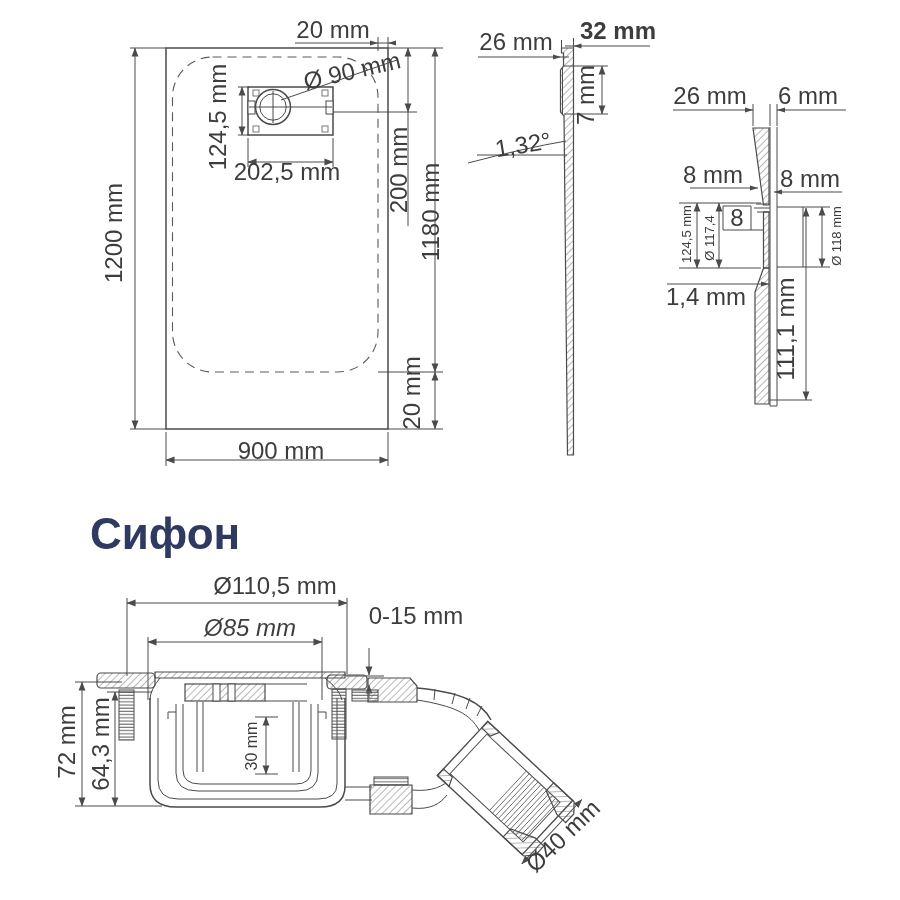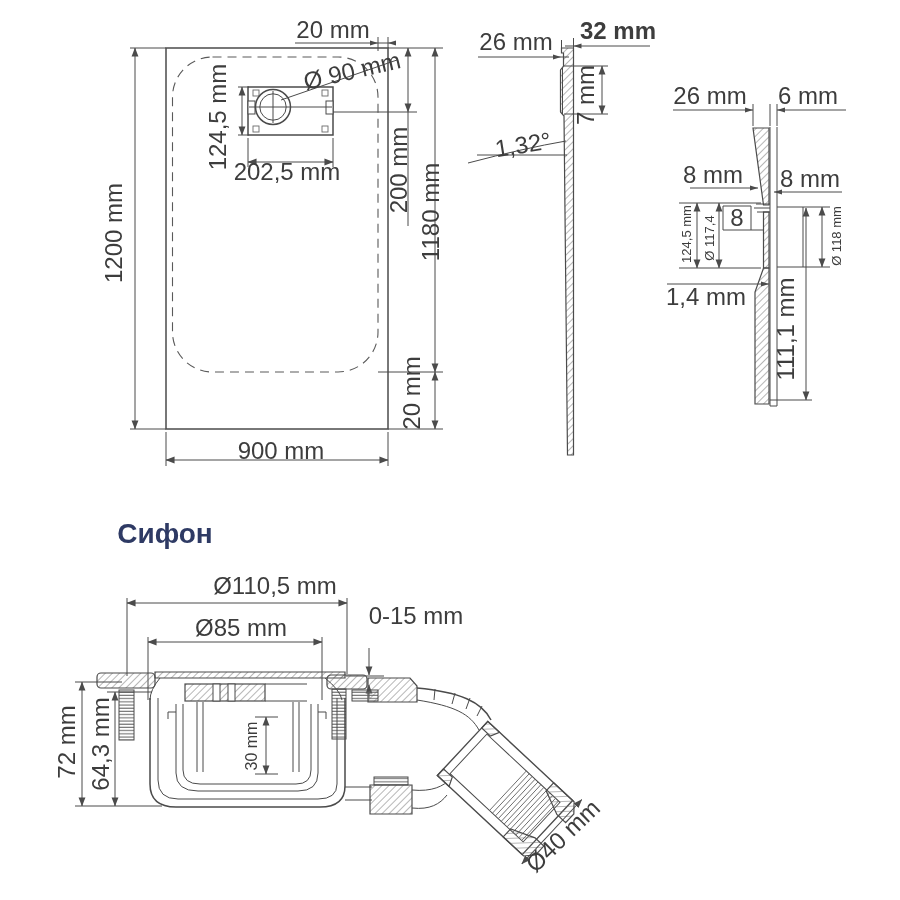--- a/index.html
+++ b/index.html
@@ -14,21 +14,21 @@
   .hat{fill:url(#h);stroke:#4b4b4b;stroke-width:1.2;}
   .thr{fill:url(#t);stroke:#4b4b4b;stroke-width:1;}
   .arr{fill:#4b4b4b;stroke:none;}
   .wht{fill:#ffffff;stroke:#4b4b4b;stroke-width:1;}
   .sq{fill:none;stroke:#6b6b6b;stroke-width:0.9;}
   .lbl{position:absolute;transform:translate(-50%,-50%);font-size:24px;color:#3d3d3d;
        white-space:nowrap;line-height:1;}
   .r90{transform:translate(-50%,-50%) rotate(-90deg);}
   .sm{font-size:13px;}
   .md{font-size:16px;}
-  .title{position:absolute;transform:translate(-50%,-50%);font-size:28px;font-weight:bold;
+  .title{position:absolute;transform:translate(-50%,-50%);font-size:44px;font-weight:bold;
          color:#2e3a64;white-space:nowrap;}
 </style>
 </head>
 <body>
 
 <div id="canvas">
 
 <svg width="900" height="900" viewBox="0 0 900 900">
   <defs>
     <pattern id="h" width="5" height="5" patternUnits="userSpaceOnUse" patternTransform="rotate(45)">
@@ -269,20 +269,20 @@
 <div class="lbl" style="left:810px;top:179px;">8 mm</div>
 <div class="lbl" style="left:737px;top:218px;">8</div>
 <div class="lbl r90 sm" style="left:686px;top:234px;">124,5 mm</div>
 <div class="lbl r90 sm" style="left:709px;top:238px;">Ø 117,4</div>
 <div class="lbl r90 sm" style="left:836px;top:236px;">Ø 118 mm</div>
 <div class="lbl" style="left:706px;top:297px;">1,4 mm</div>
 <div class="lbl r90" style="left:786px;top:329px;">111,1 mm</div>
 
 <div class="title" style="left:165px;top:534px;">Сифон</div>
 <div class="lbl" style="left:243px;top:586px;margin-left:32px;">Ø110,5 mm</div>
-<div class="lbl" style="left:241px;top:628px;">Ø85 mm</div>
+<div class="lbl" style="left:250px;top:628px;font-style:italic;">Ø85 mm</div>
 <div class="lbl" style="left:416px;top:616px;">0-15 mm</div>
 <div class="lbl r90" style="left:67px;top:742px;">72 mm</div>
 <div class="lbl r90" style="left:101px;top:744px;">64,3 mm</div>
 <div class="lbl r90 md" style="left:252px;top:746px;">30 mm</div>
 <div class="lbl" style="left:563px;top:836px;transform:translate(-50%,-50%) rotate(-44deg);">Ø40 mm</div>
 
 </div>
 
 </body></html>

